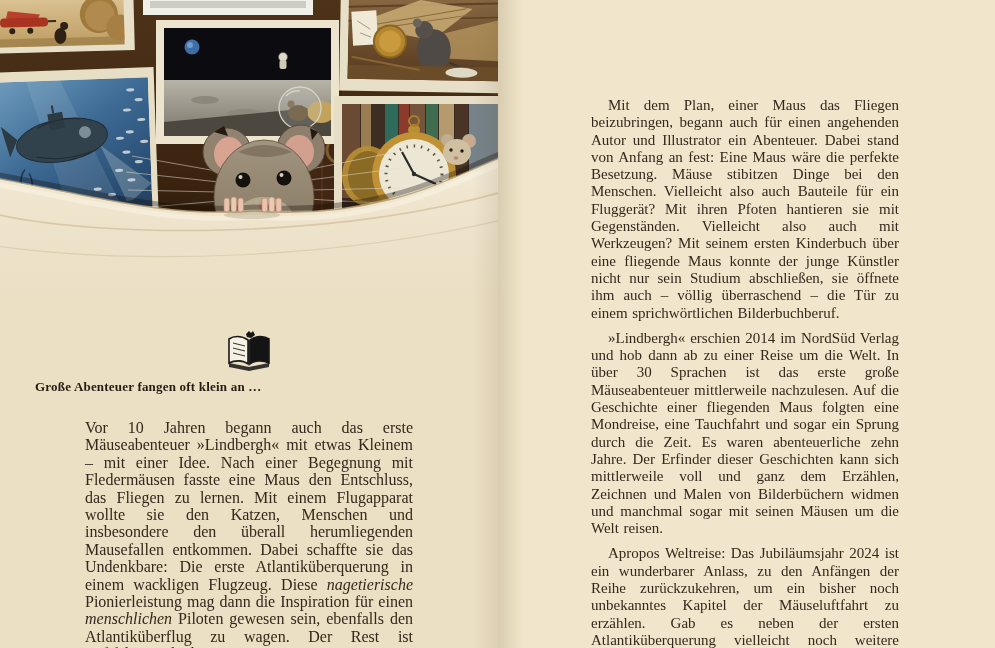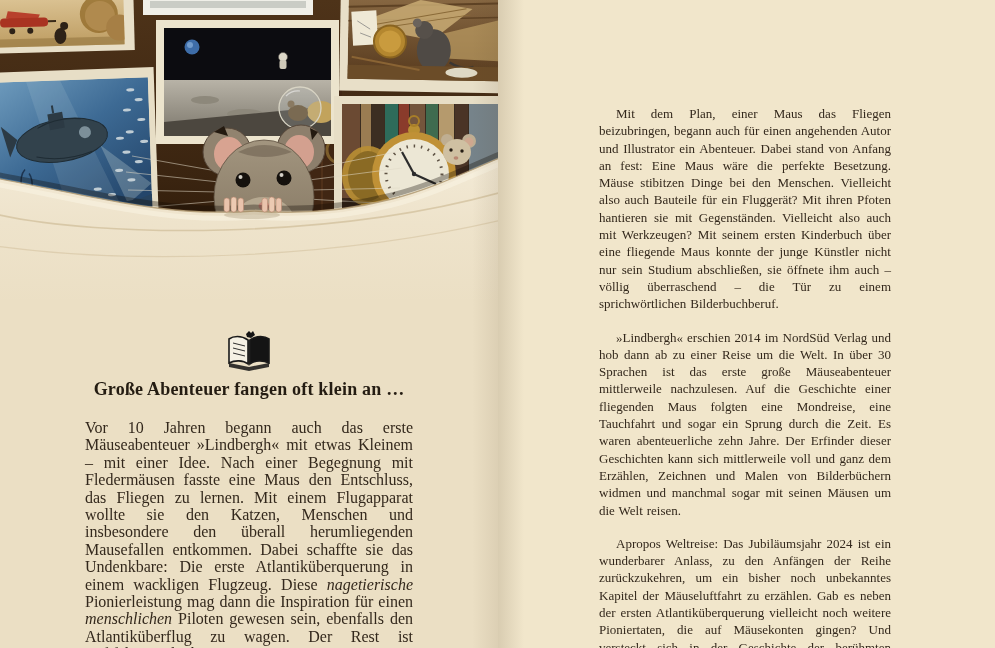--- a/index.html
+++ b/index.html
@@ -14,33 +14,33 @@
   
   #gutter-left{position:absolute;top:0;right:0;width:26px;height:648px;
     background:linear-gradient(to right, rgba(90,70,40,0), rgba(90,70,40,0.10));pointer-events:none;}
   #gutter-right{position:absolute;top:0;left:0;width:26px;height:648px;
     background:linear-gradient(to right, rgba(90,70,40,0.16), rgba(90,70,40,0));pointer-events:none;}
   
   #illustration{position:absolute;top:0;left:0;width:498px;height:300px;}
   
   #book-icon{position:absolute;top:331px;left:0;width:498px;text-align:center;}
   #left-heading{
-    position:absolute;top:379px;left:0;width:498px;text-align:center;
-    font-size:18px;font-weight:bold;letter-spacing:0.2px;color:#241c12;
+    position:absolute;top:379px;left:0;width:498px;text-align:left;
+    font-size:13px;font-weight:bold;letter-spacing:0.2px;color:#241c12;padding-left:35px;
   }
   #left-paragraph{
     position:absolute;top:403px;left:85px;width:328px;
     font-size:16px;line-height:17.4px;text-align:justify;word-spacing:0.05em;
     hyphens:auto;-webkit-hyphens:auto;
   }
   #left-paragraph .it{font-style:italic;}
   
   #right-text{padding:89px 88px 0 85px;}
   #right-text p{
-    margin:16px;font-size:13px;line-height:17.3px;text-align:justify;
+    margin:8px;font-size:15px;line-height:17.3px;text-align:justify;
     word-spacing:0.05em;text-indent:17px;hyphens:auto;font-family:Liberation Serif, serif;-webkit-hyphens:auto;
   }
   #signature{
     margin:14px 0 0 0;text-align:right;font-style:italic;font-size:12.6px;color:#2e2418;
   }
   #paw-prints{margin:8px 66px 0 0;text-align:right;}
 </style>
 </head>
 <body>
 

